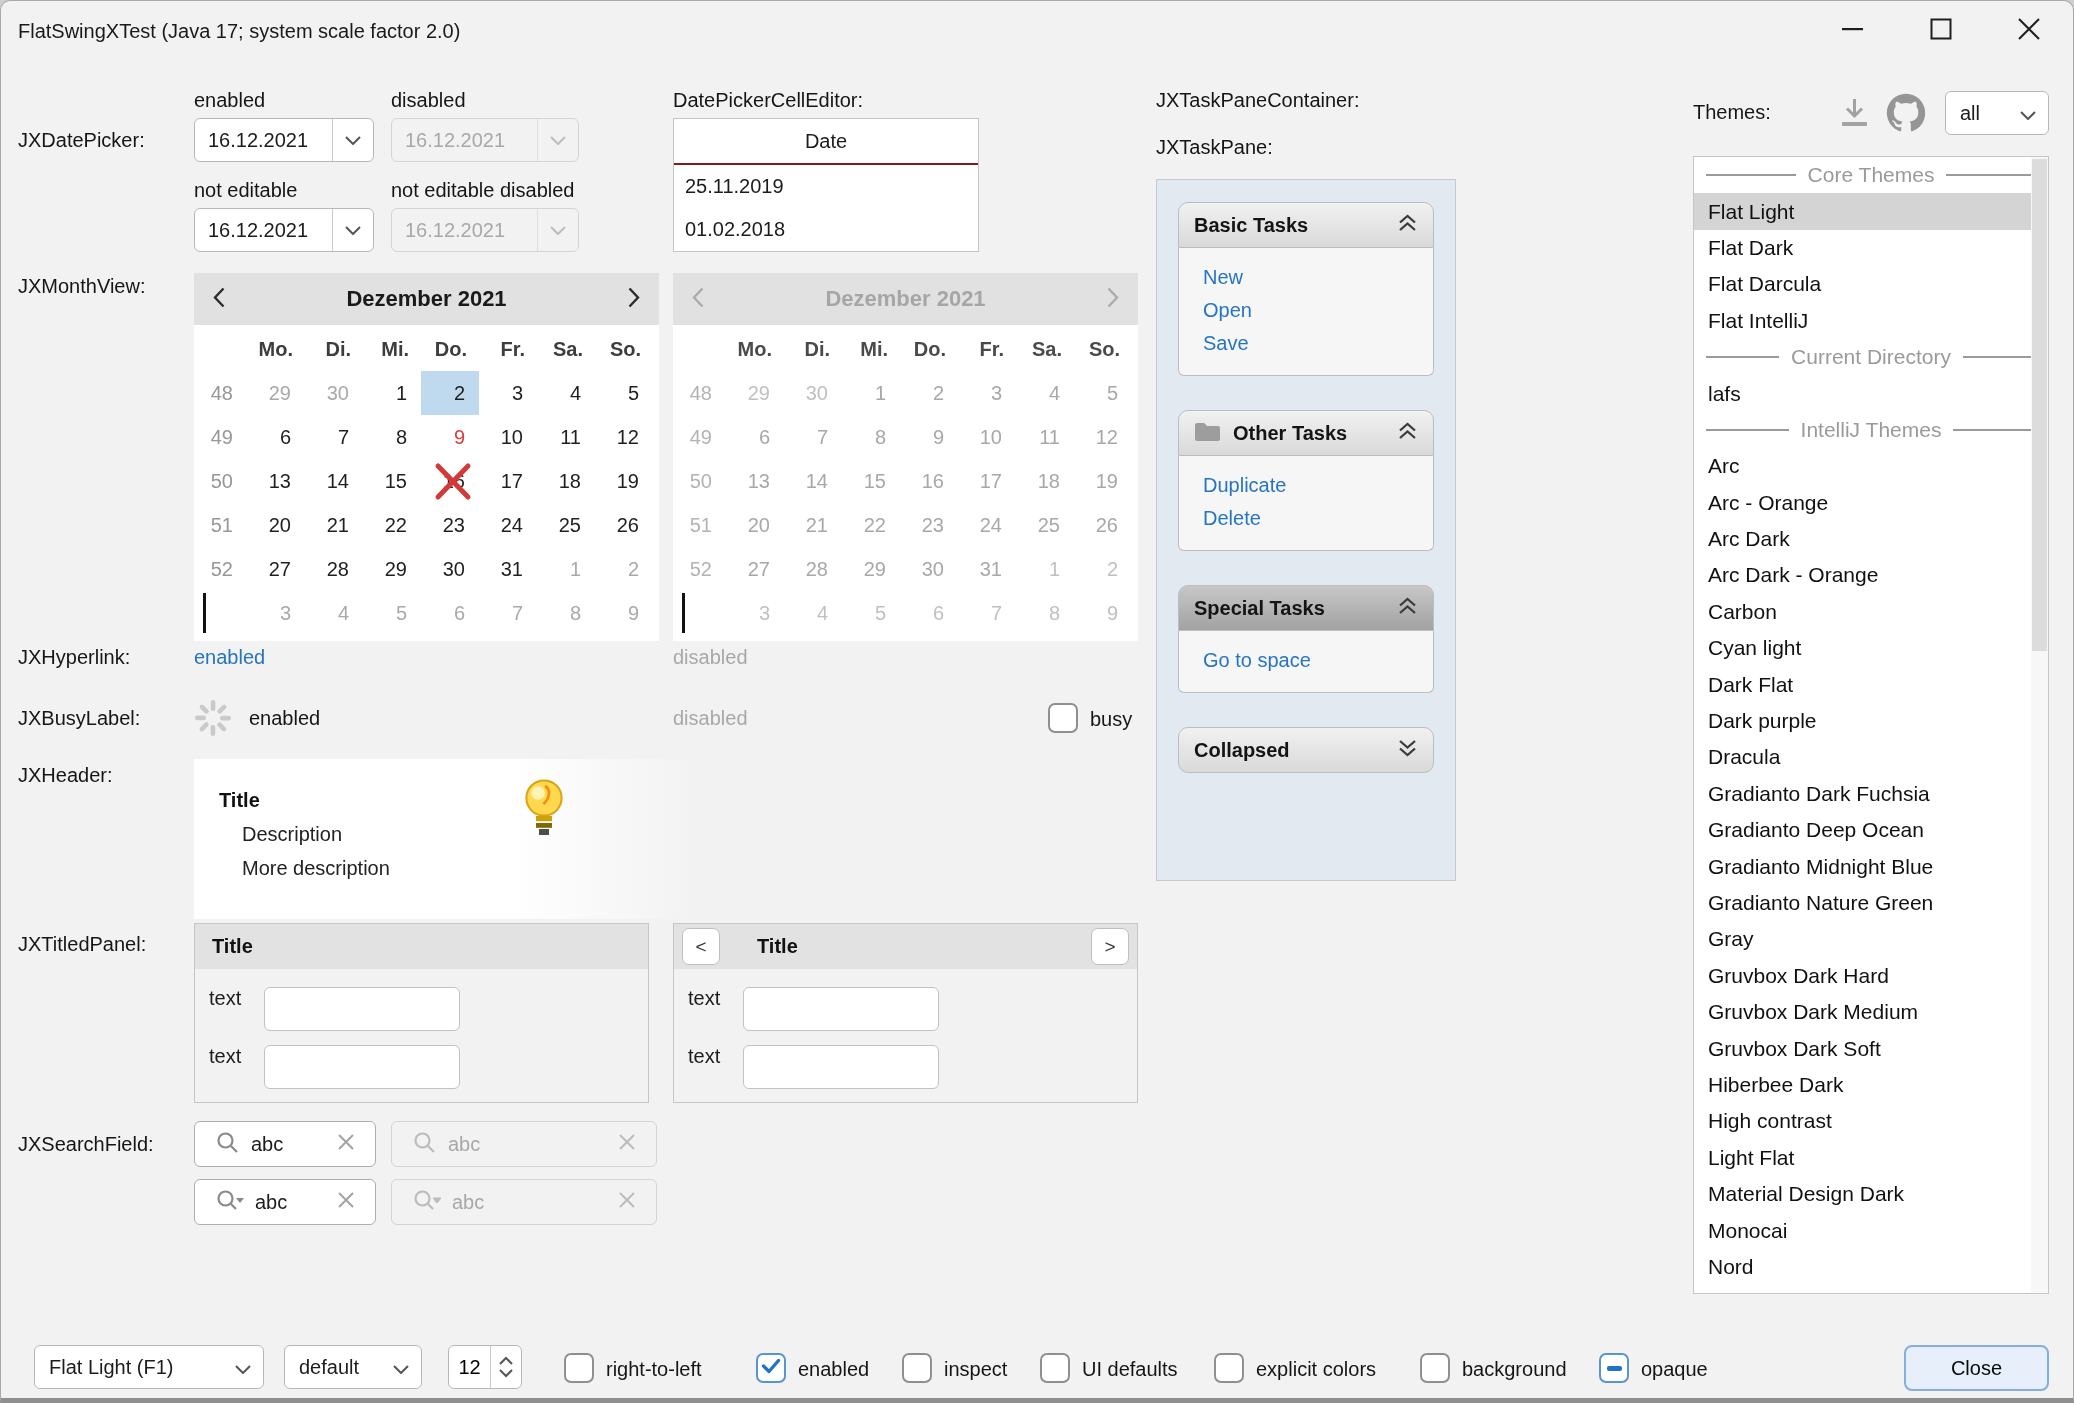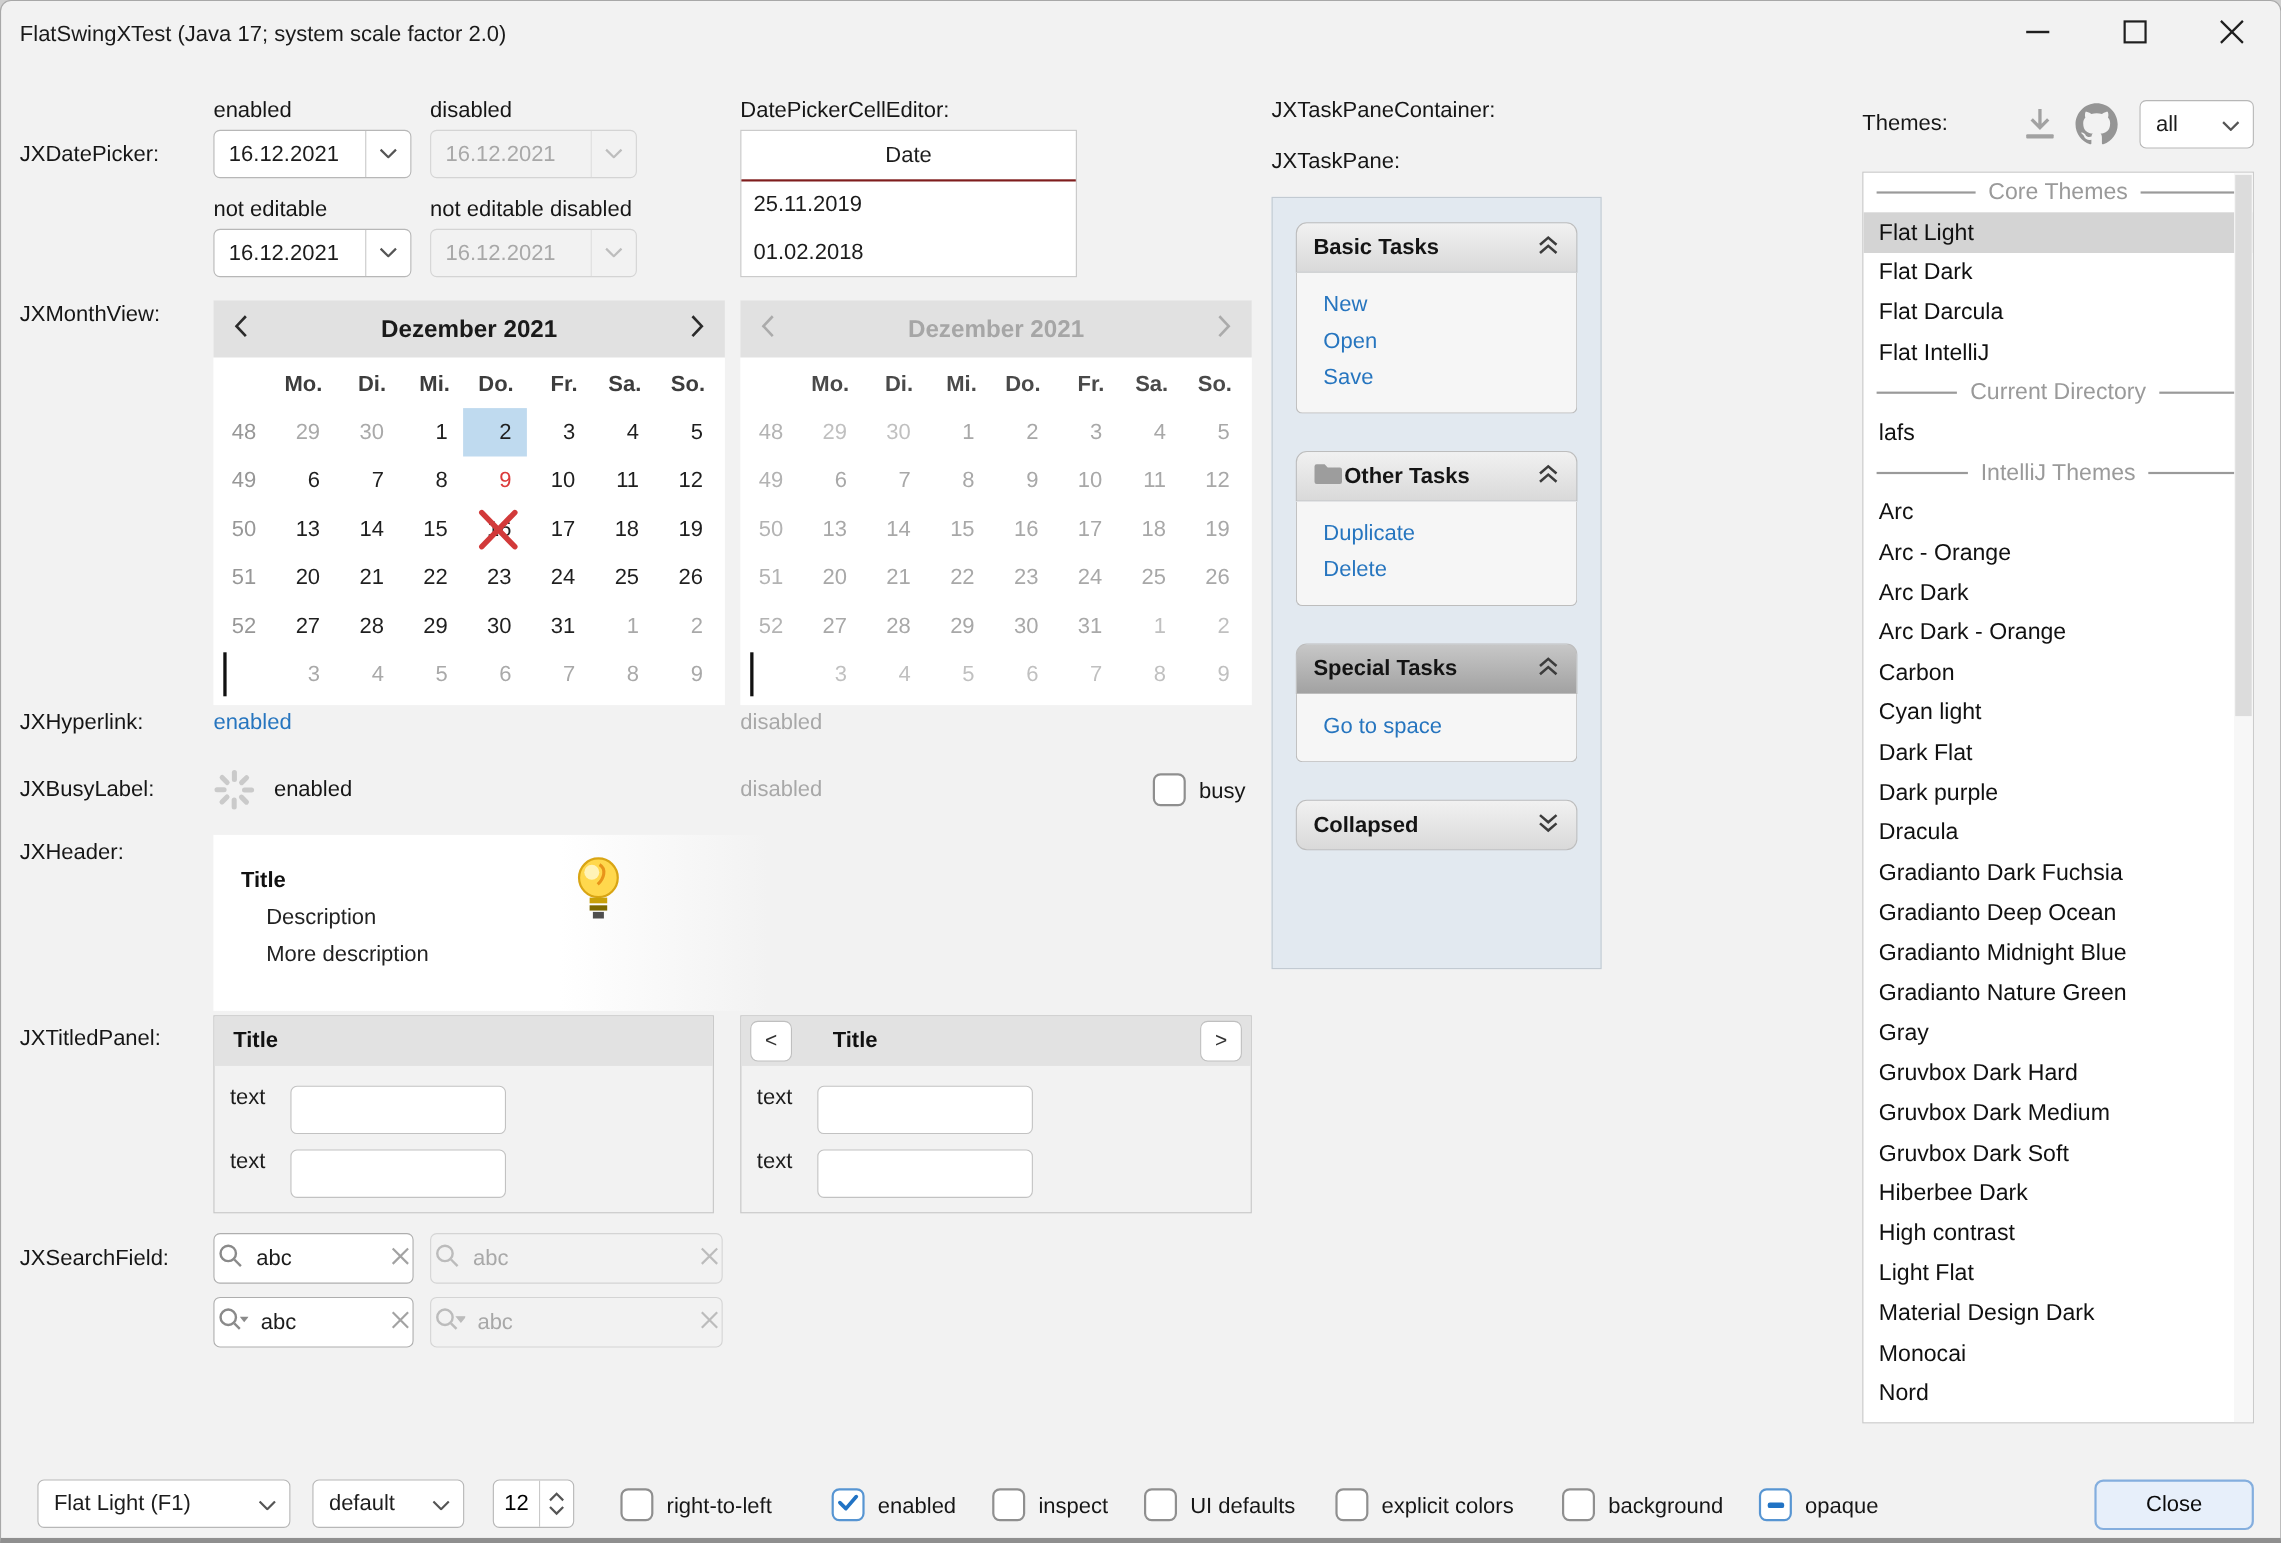--- a/index.html
+++ b/index.html
@@ -75,31 +75,31 @@
   .tpanel .bar{height:45px;background:#e2e2e2;display:flex;align-items:center;padding:0 8px;box-sizing:border-box;}
   .tpanel .bar .ttl{font-size:20px;font-weight:bold;color:#111;padding-left:9px;}
   .tpanel .bar .nav{width:38px;height:37px;background:#fff;border:1px solid #bfbfbf;border-radius:7px;
                     display:flex;align-items:center;justify-content:center;font-size:19px;color:#333;box-sizing:border-box;}
   .tpanel .bar .sp{flex:1;}
   .trow{display:flex;align-items:flex-start;margin-left:14px;}
   .trow .tl{width:55px;font-size:20px;color:#1c1c1c;}
   .trow input{width:196px;height:44px;box-sizing:border-box;border:1px solid #c2c2c2;border-radius:6px;background:#fff;font-size:20px;padding:0 10px;outline:none;}
   
   .sfield{position:absolute;height:46px;background:#fff;border:1px solid #aeaeae;border-radius:6px;box-sizing:border-box;
-          display:flex;align-items:center;padding:0 2px;gap:9px;}
+          display:flex;align-items:center;padding:0 20px;gap:9px;}
   .sfield input{flex:1;min-width:0;border:none;outline:none;background:transparent;font-size:20px;color:#1c1c1c;font-family:"Liberation Sans",sans-serif;}
   .sfield.dis{background:#f2f2f2;border-color:#d4d4d4;}
   .sfield.dis input{color:#a8a8a8;}
   .sfield.dis svg *{stroke:#bcbcbc;}
   .sfield.dis svg path[fill]{fill:#bcbcbc;}
   
   .tpc{position:absolute;left:1155px;top:178px;width:300px;height:702px;background:#e2e9f0;border:1px solid #c2cad2;box-sizing:border-box;}
   .taskpane{margin:0 21px;}
   .tp-header{height:46px;border:1px solid #bdbdbd;border-radius:10px 10px 0 0;box-sizing:border-box;
-             background:linear-gradient(#f1f1f1,#d9d9d9);display:flex;align-items:center;padding:0 15px;gap:1px;}
+             background:linear-gradient(#f1f1f1,#d9d9d9);display:flex;align-items:center;padding:0 15px;gap:12px;}
   .tp-title{flex:1;font-size:20px;font-weight:bold;color:#141414;}
   .taskpane.special .tp-header{background:linear-gradient(#c7c7c7,#a2a2a2);}
   .taskpane.collapsed .tp-header{border-radius:10px;}
   .tp-content{border:1px solid #bdbdbd;border-top:none;background:#f6f6f6;border-radius:0 0 6px 6px;padding:13px 0 15px;}
   .tp-link{display:block;padding:5px 0 5px 24px;font-size:20px;color:#2675bf;}
   
   .themes-list{position:absolute;left:1692px;top:155px;width:356px;height:1138px;background:#fff;border:1px solid #c6c6c6;
                box-sizing:border-box;overflow:hidden;}
   .titem{height:36.4px;display:flex;align-items:center;padding-left:14px;font-size:21px;color:#111;}
   .titem.selected{background:#d4d4d4;}

